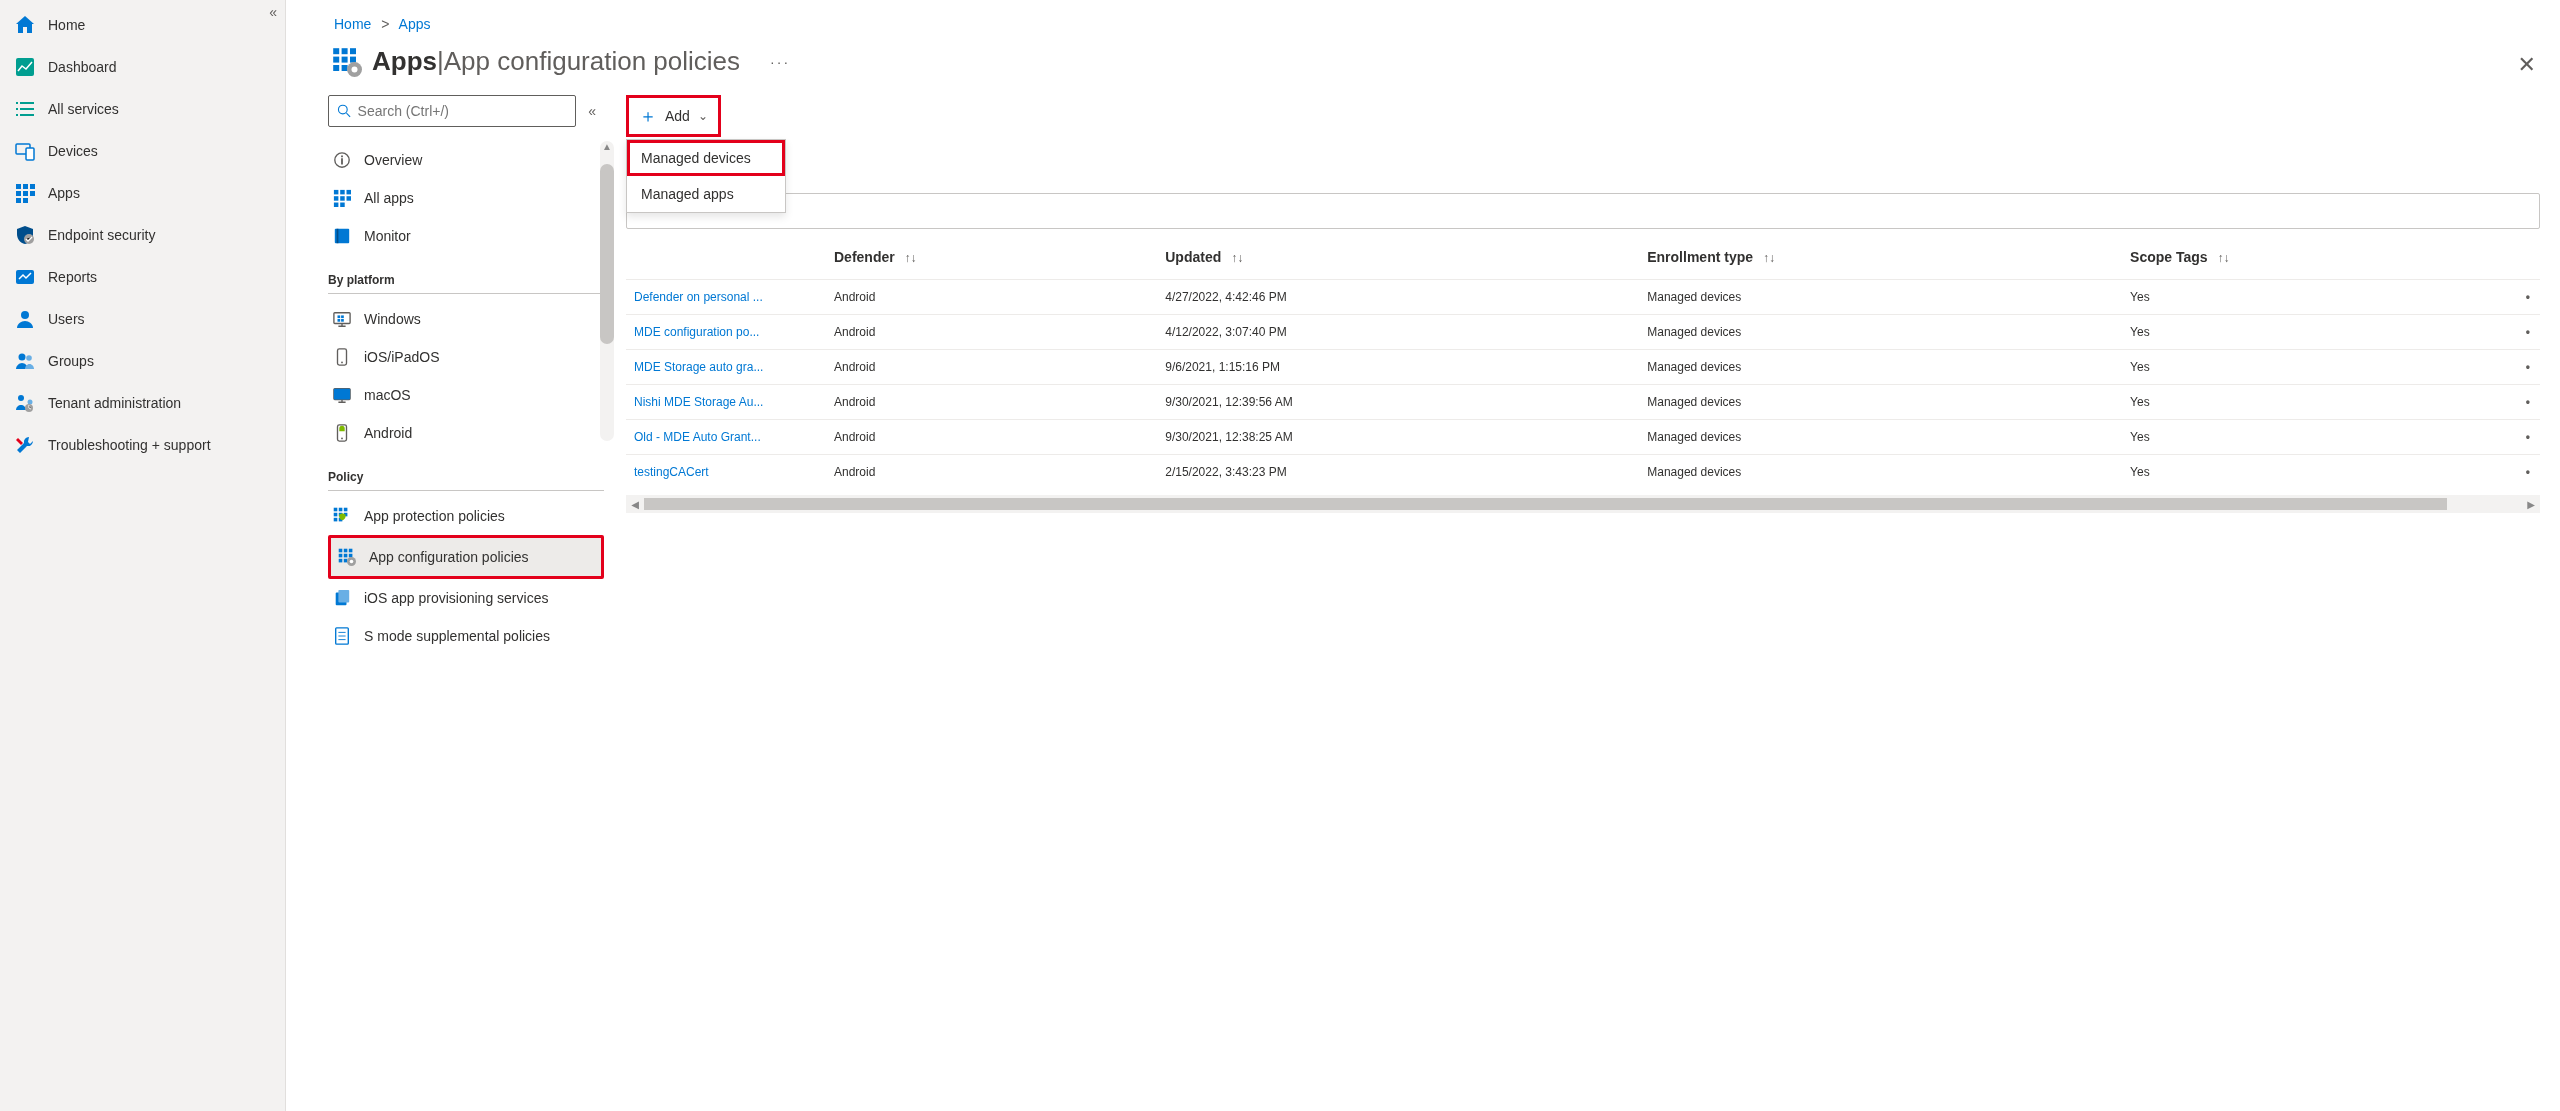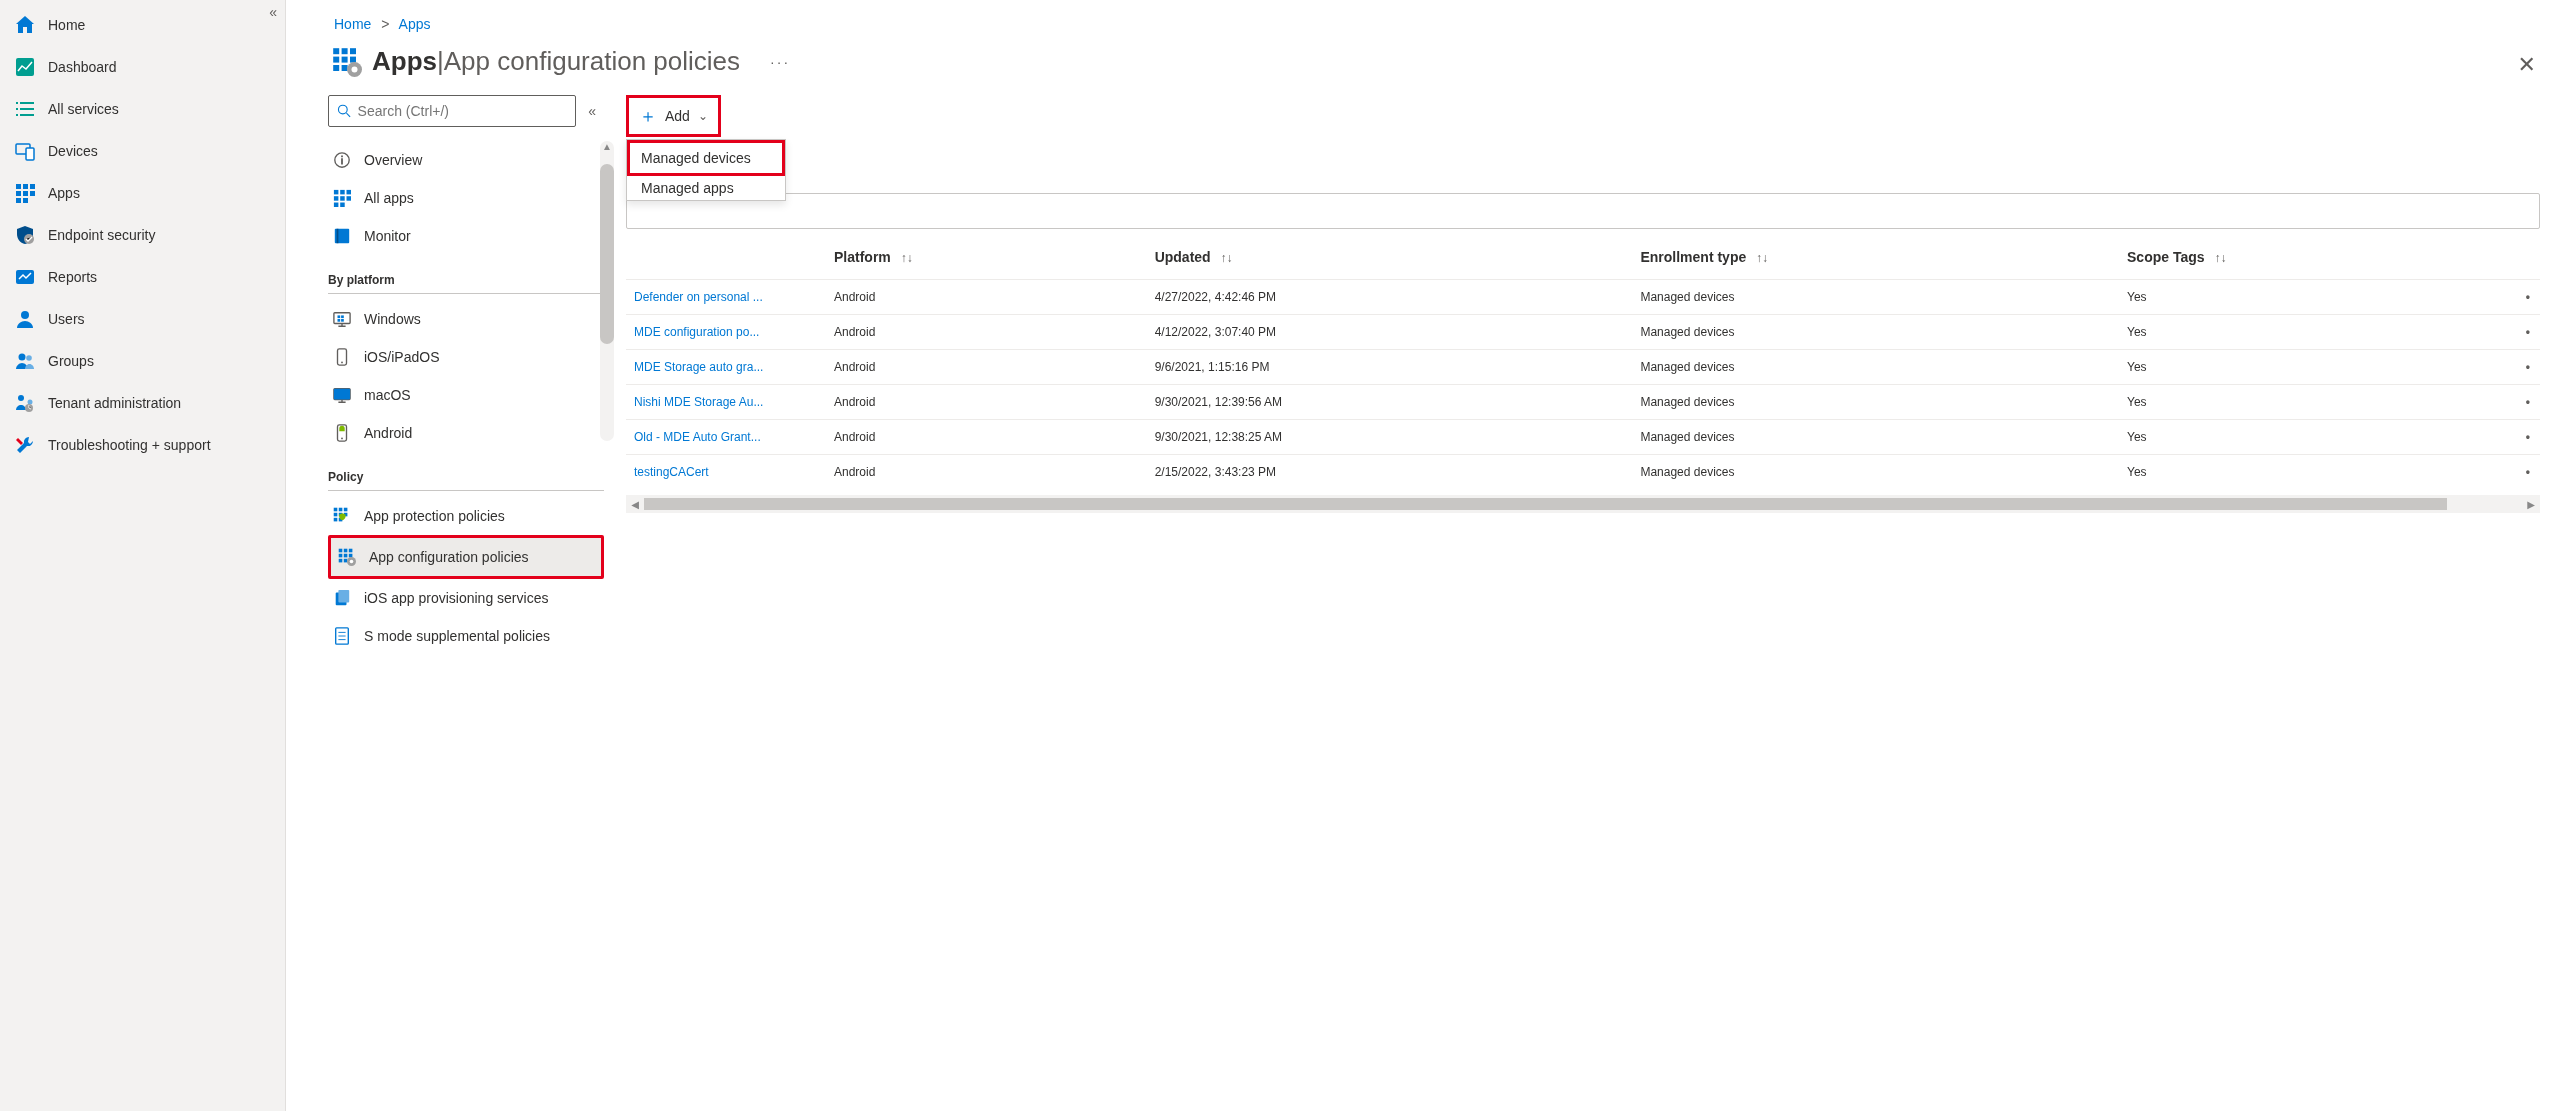--- a/index.html
+++ b/index.html
@@ -178,21 +178,21 @@
     position: absolute;
     left: 12px;
     top: 44px;
     background: #fff;
     border: 1px solid #c8c6c4;
     box-shadow: 0 4px 8px rgba(0,0,0,0.1);
     z-index: 10;
     min-width: 160px;
   }
   .dropdown-item {
-    padding: 4px 14px;
+    padding: 10px 14px;
     cursor: pointer;
   }
   .dropdown-item.highlighted {
     border: 3px solid #e3001b;
     padding: 7px 11px;
   }
   .search-results-box {
     border: 1px solid #c8c6c4;
     border-radius: 2px;
     height: 36px;
@@ -591,21 +591,21 @@
   <div class="dropdown-item ">Managed apps</div>
         </div>
 
       <div class="search-results-box"></div>
 
       <table>
         <thead>
             <tr id="thead-row">
               <th style="width:200px"></th>
               <th>
-    <span>Platform</span>
+    <span>Defender</span>
     <span class="sort">↑↓</span>
   </th>
               <th>
     <span>Updated</span>
     <span class="sort">↑↓</span>
   </th>
               <th>
     <span>Enrollment type</span>
     <span class="sort">↑↓</span>
   </th>

